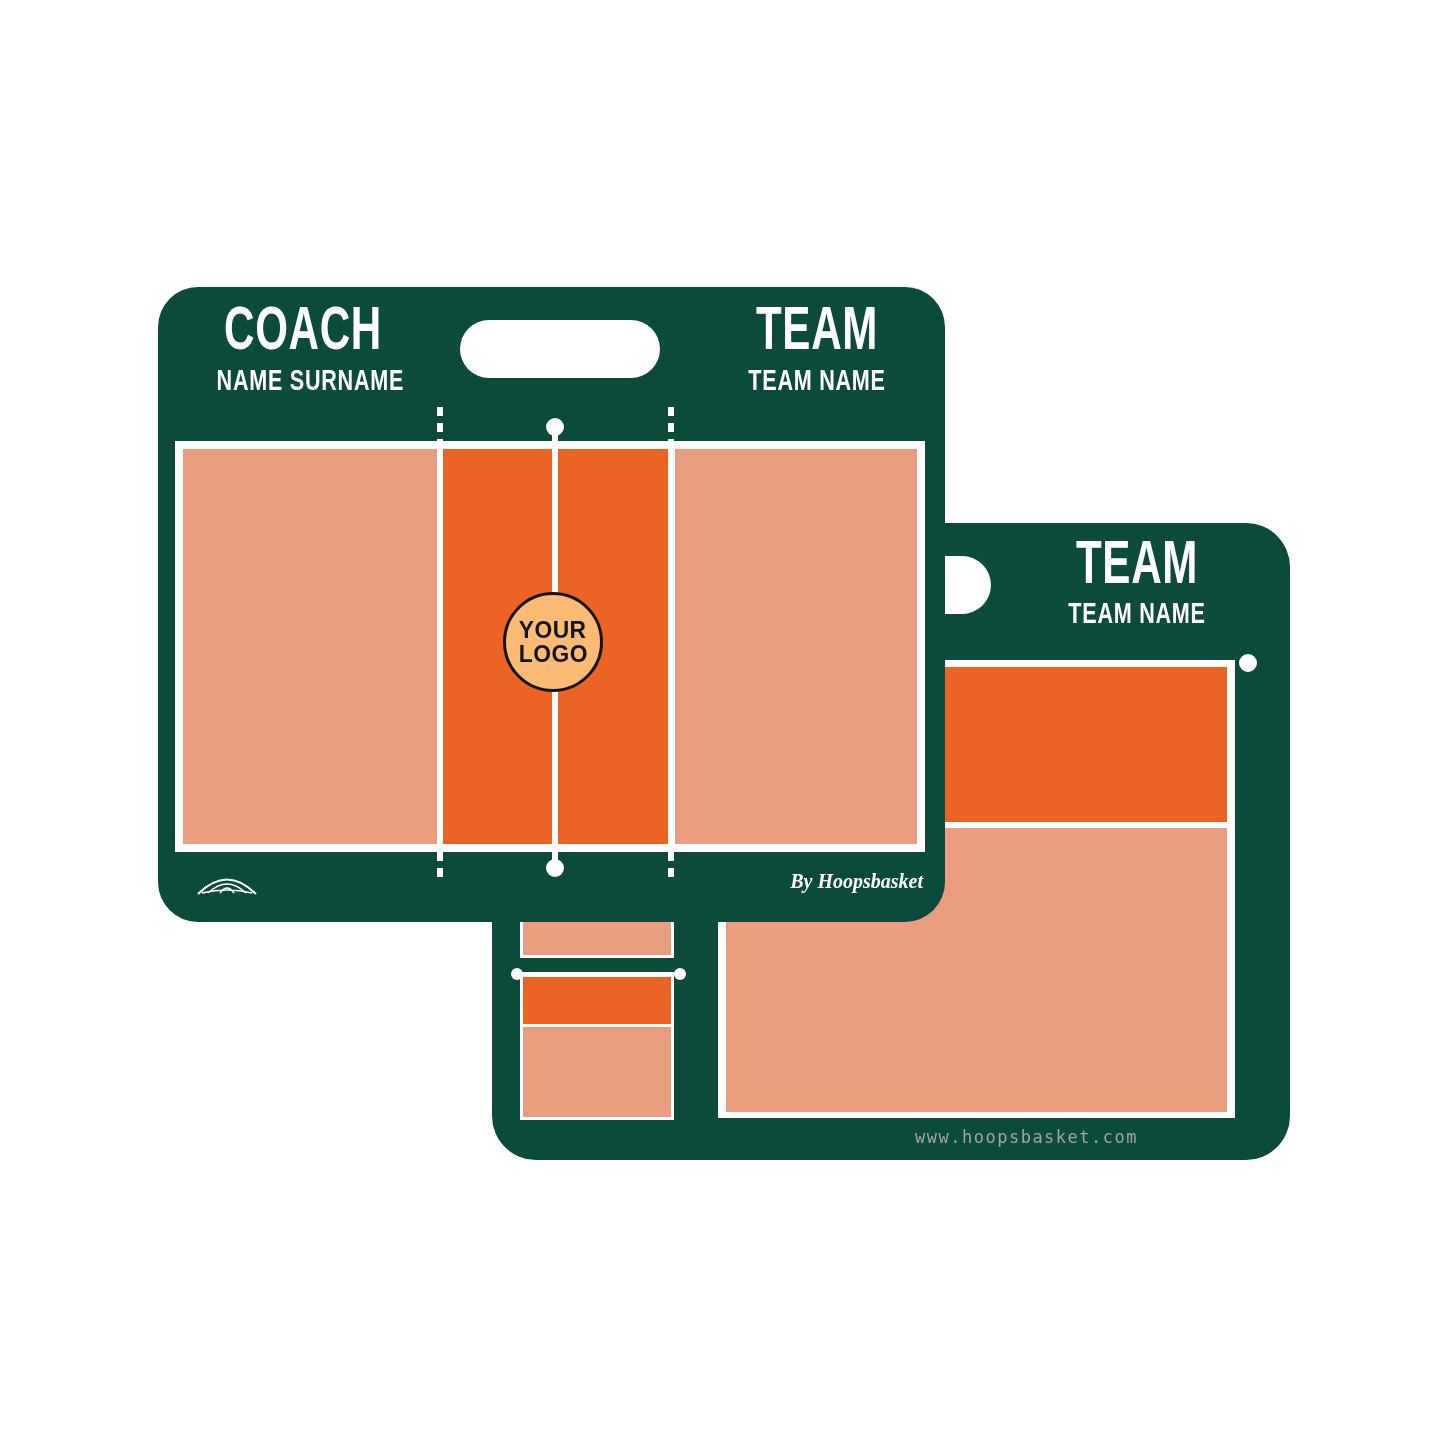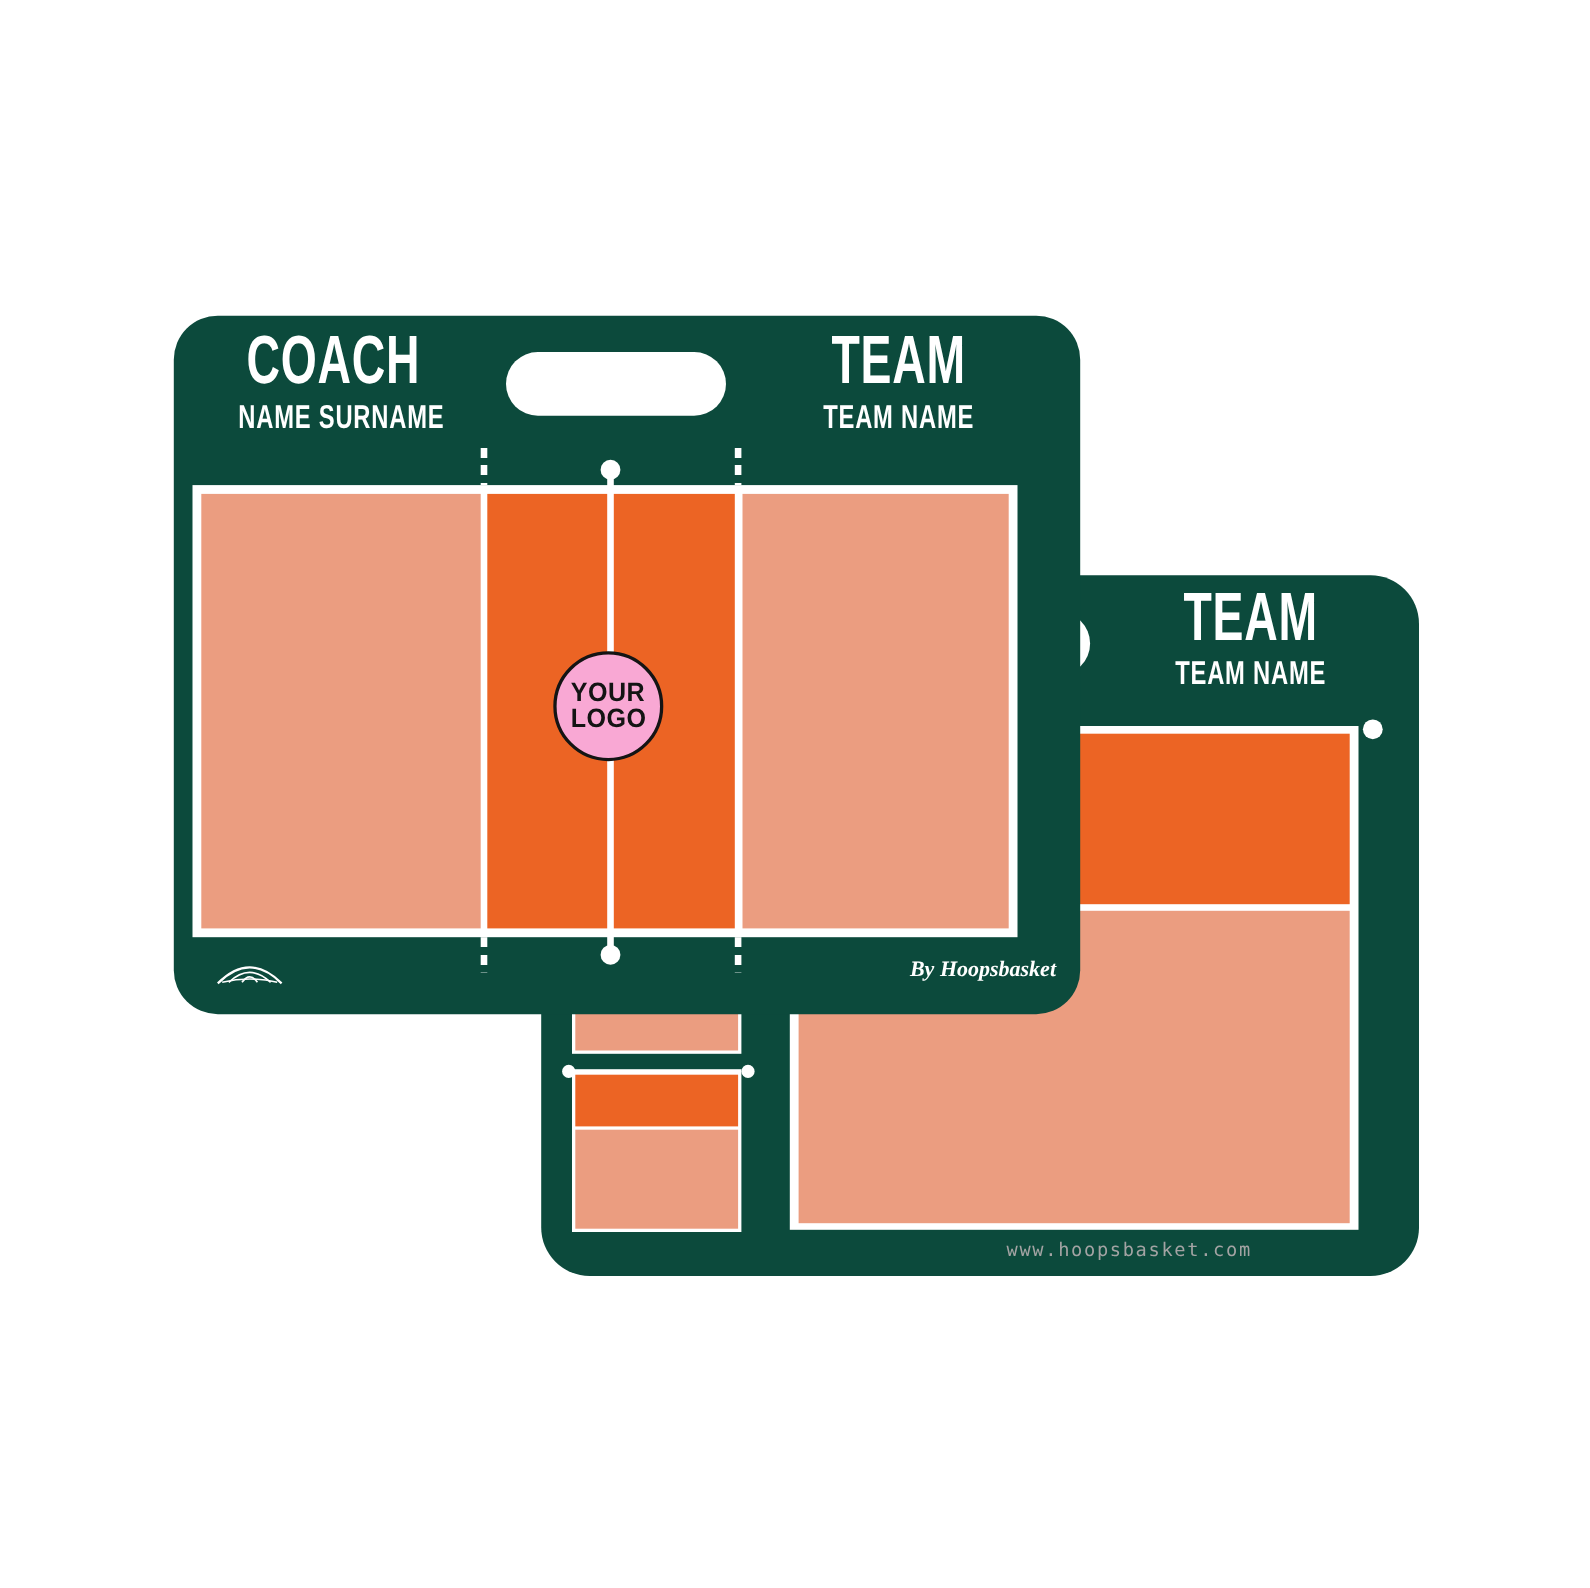--- a/index.html
+++ b/index.html
@@ -19,26 +19,26 @@
   .heading{color:#fff;font-weight:bold;text-align:center;white-space:nowrap;}
   .big-head{font-size:62px;transform:scaleX(0.68);transform-origin:center;letter-spacing:1px;line-height:1;}
   .sub-head{font-size:30px;transform:scaleX(0.72);transform-origin:center;letter-spacing:1px;line-height:1;}
   .handle{position:absolute;width:200px;height:58px;border-radius:29px;background:#fff;}
   .court-frame{position:absolute;background:#fff;}
   .zone{position:absolute;}
   .dot{position:absolute;background:#fff;border-radius:50%;}
   #bb-website{position:absolute;left:326px;top:604px;width:320px;text-align:right;
       color:#a3a3a3;font-family:"DejaVu Sans Mono",monospace;font-size:17px;letter-spacing:1.5px;}
   
-  #front-board{left:158px;top:287px;width:787px;height:635px;border-radius:40px;padding-left:37px;}
+  #front-board{left:158px;top:287px;width:787px;height:635px;border-radius:40px;}
   .dashed-v{position:absolute;width:6px;
       background:repeating-linear-gradient(to bottom,#fff 0 9px,rgba(0,0,0,0) 9px 16px);}
   #fb-centerline{position:absolute;left:394px;top:140px;width:6px;height:441px;background:#fff;}
   #fb-logo-circle{position:absolute;left:345px;top:305px;width:100px;height:100px;border-radius:50%;
-      background:#f9a8d4;border:3px solid #141414;box-sizing:border-box;
+      background:#fdba74;border:3px solid #141414;box-sizing:border-box;
       display:flex;flex-direction:column;align-items:center;justify-content:center;}
   #fb-logo-circle .l{color:var(--logo-ink);font-weight:bold;font-size:24px;line-height:0.98;
       transform:scaleX(0.95);letter-spacing:0.5px;}
   #fb-byline{position:absolute;right:22px;top:583px;width:260px;text-align:right;color:#fff;
       font-family:Liberation Serif, serif;font-style:italic;font-weight:bold;font-size:20px;}
   #fb-brand-icon{position:absolute;left:38px;top:586px;}
 </style>
 </head>
 <body>
 

